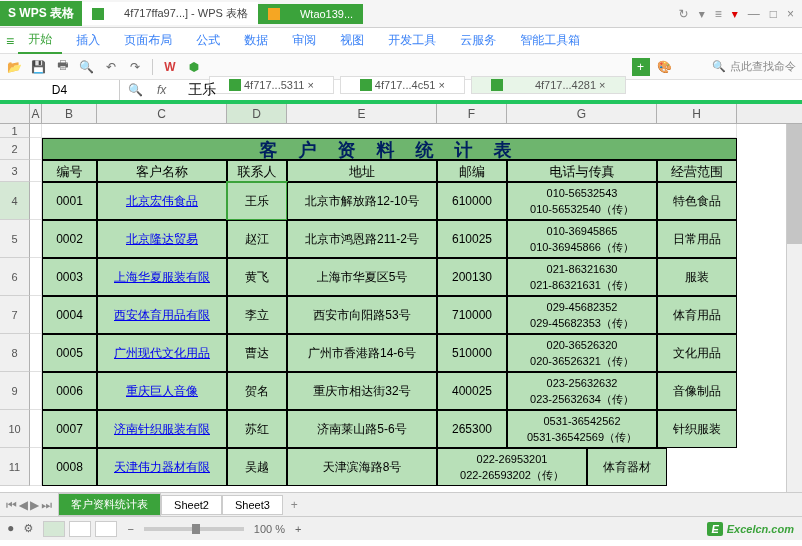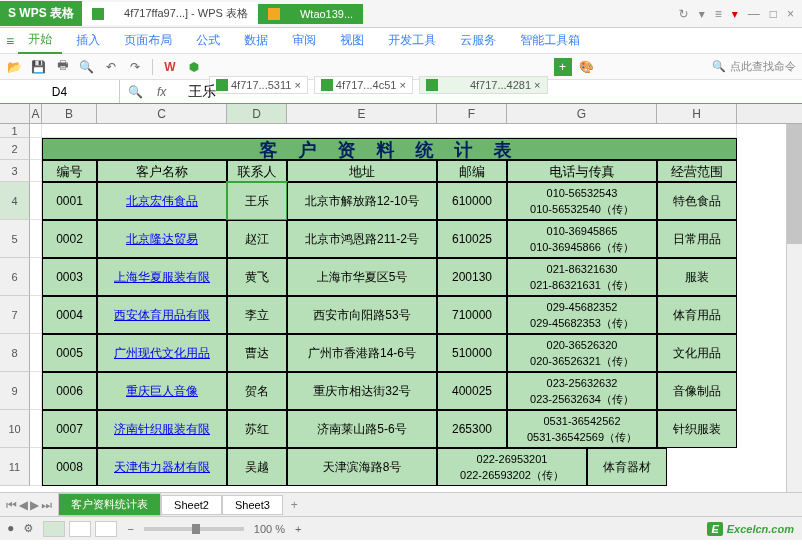--- a/index.html
+++ b/index.html
@@ -18,27 +18,27 @@
 
 
 .menubar { height: 26px; background: #fff; display: flex; align-items: center; padding: 0 6px; gap: 4px; border-bottom: 1px solid #e0e0e0; }
 .menu-item { padding: 4px 10px; font-size: 12px; color: #3b82f6; cursor: pointer; }
 .menu-item.active { color: #3ba33b; border-bottom: 2px solid #3ba33b; }
 
 
 .toolbar { height: 26px; background: #fafafa; display: flex; align-items: center; padding: 0 6px; gap: 6px; border-bottom: 1px solid #e0e0e0; }
 .tb-btn { width: 18px; height: 18px; display: inline-flex; align-items: center; justify-content: center; cursor: pointer; color: #666; }
 .tb-sep { width: 1px; height: 16px; background: #ccc; margin: 0 2px; }
-.doc-tab { padding: 2px 6px; font-size: 11px; color: #555; border: 1px solid #ddd; background: #fff; display: flex; align-items: center; gap: 3px; margin-top: 36px; }
+.doc-tab { padding: 2px 19px; font-size: 11px; color: #555; border: 1px solid #ddd; background: #fff; display: flex; align-items: center; gap: 3px; margin-top: 36px; }
 .doc-tab.active { background: #e8f5e8; gap: 32px; }
 .add-tab { width: 18px; height: 18px; background: #3ba33b; color: #fff; display: flex; align-items: center; justify-content: center; cursor: pointer; }
 .find-box { margin-left: auto; display: flex; align-items: center; gap: 4px; color: #888; font-size: 11px; }
 
 
-.formula-bar { height: 24px; display: flex; align-items: center; border-bottom: 1px solid #22c55e; background: #fff; }
+.formula-bar { height: 24px; display: flex; align-items: center; border-bottom: 4px solid #22c55e; background: #fff; }
 .name-box { width: 120px; padding: 0 8px; text-align: center; border-right: 1px solid #ccc; font-size: 12px; height: 100%; display: flex; align-items: center; justify-content: center; }
 .fb-btns { display: flex; gap: 8px; padding: 0 8px; color: #888; }
 .fx { font-style: italic; color: #666; padding: 0 6px; }
 .formula-input { flex: 1; padding: 0 8px; font-size: 14px; }
 
 
 .grid-wrap { position: relative; height: 388px; overflow: hidden; background: #fff; }
 .col-headers { display: flex; height: 20px; background: #eee; border-bottom: 1px solid #b0b0b0; }
 .corner { width: 30px; border-right: 1px solid #b0b0b0; background: #eee; }
 .ch { border-right: 1px solid #b0b0b0; text-align: center; font-size: 12px; color: #555; line-height: 20px; background: #f0f0f0; }

